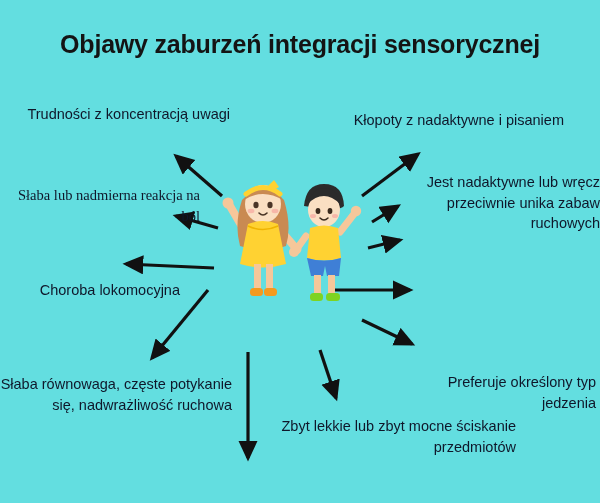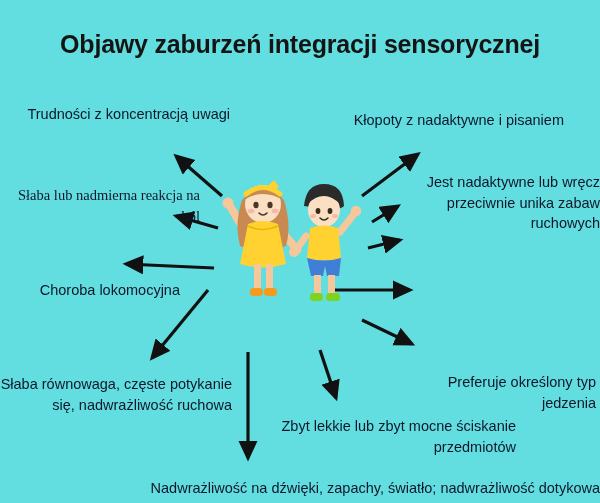--- a/index.html
+++ b/index.html
@@ -170,19 +170,18 @@
 
       <rect x="112" y="123" width="13" height="8" rx="3.5" fill="#7ed321"></rect>
       <rect x="128" y="123" width="14" height="8" rx="3.5" fill="#7ed321"></rect>
     </g>
   </svg>
 
   <div class="label" id="lbl-concentration">Trudności z koncentracją uwagi</div>
   <div class="label" id="lbl-pain">Słaba lub nadmierna reakcja na ból</div>
   <div class="label" id="lbl-motion">Choroba lokomocyjna</div>
   <div class="label" id="lbl-balance">Słaba równowaga, częste potykanie się, nadwrażliwość ruchowa</div>
-  <div class="label" id="lbl-bottom">Nadwrażliwość na dźwięki, zapachy, światło; nadwrażliwość dotykowa</div>
   <div class="label" id="lbl-reading">Kłopoty z nadaktywne i pisaniem</div>
   <div class="label" id="lbl-hyper">Jest nadaktywne lub wręcz przeciwnie unika zabaw ruchowych</div>
   <div class="label" id="lbl-food">Preferuje określony typ jedzenia</div>
   <div class="label" id="lbl-squeeze">Zbyt lekkie lub zbyt mocne ściskanie przedmiotów</div>
 
 </div>
 
 </body></html>

